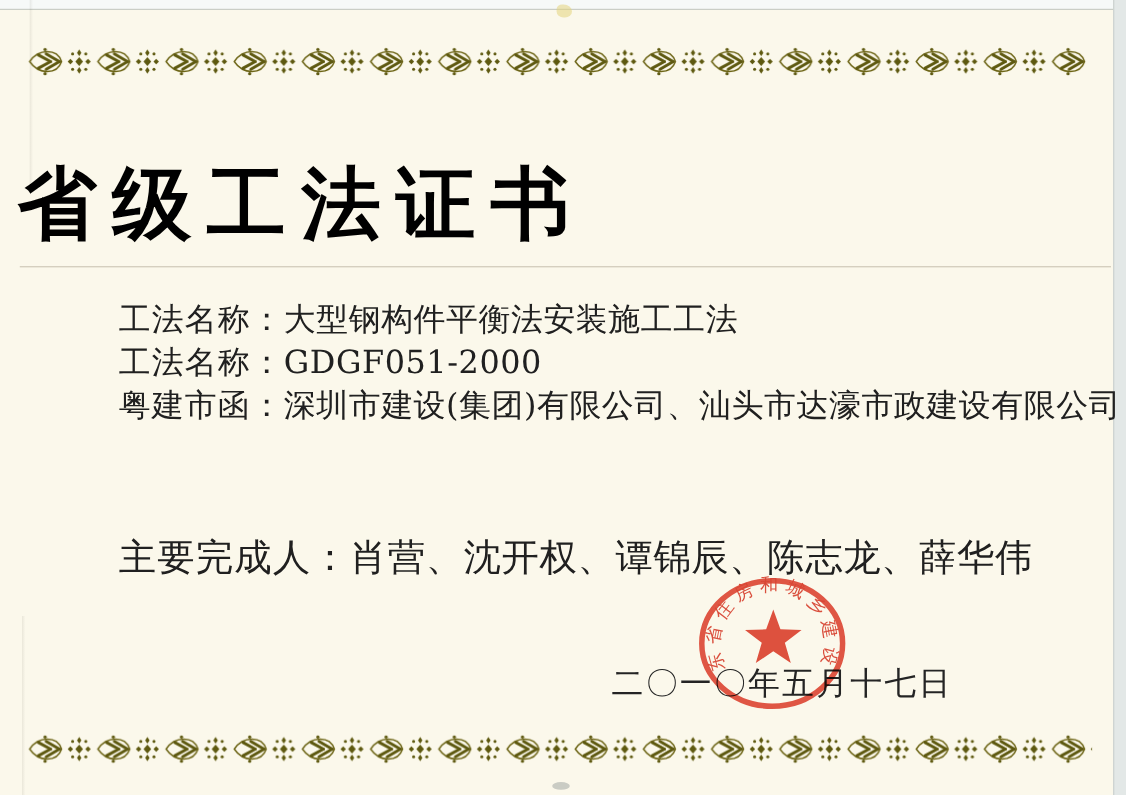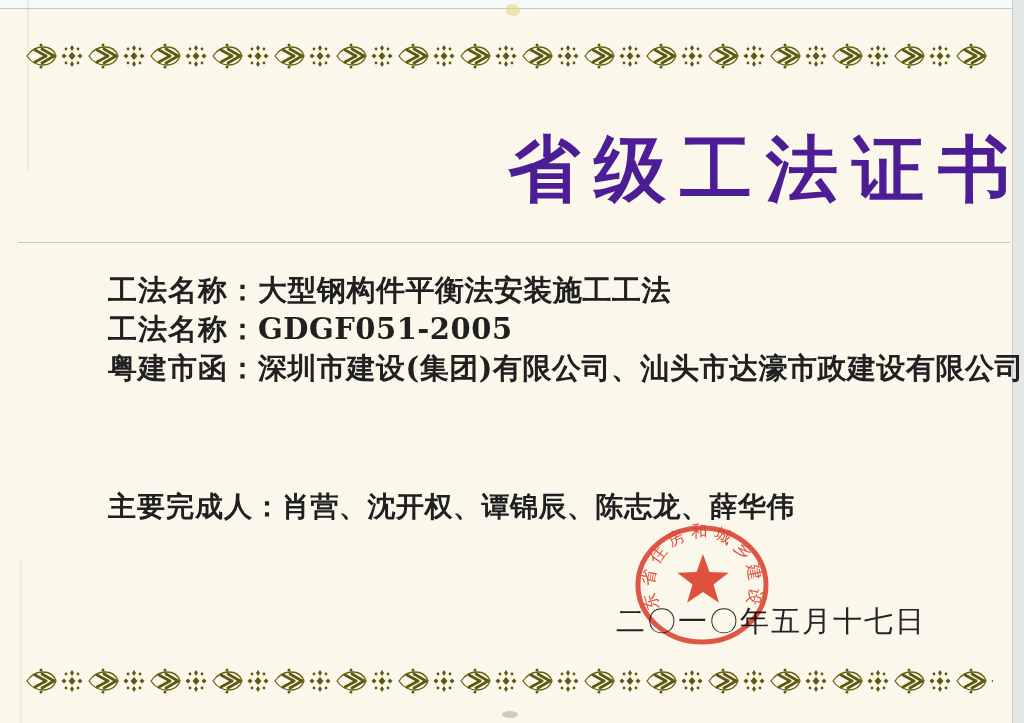--- a/index.html
+++ b/index.html
@@ -25,37 +25,37 @@
   .smudge-top{position:absolute;left:506px;top:4px;width:14px;height:12px;
     background:#e4d37c;opacity:.55;border-radius:40% 60% 50% 50%;}
   .smudge-bottom{position:absolute;left:502px;top:711px;width:16px;height:7px;
     background:#9aa09e;opacity:.5;border-radius:50%;}
   
   .orn{position:absolute;left:25px;}
   .orn-top{top:42px;}
   .orn-bottom{top:667px;}
   
   .title{
-    position:absolute;left:0;right:0;top:122px;margin:0;
-    text-align:right;
+    position:absolute;left:0;right:0;top:122px;margin:16px;
+    text-align:left;
     font-size:72px;font-weight:700;
     letter-spacing:14px;
-    color:#4c1d95;
+    color:#000000;
     white-space:nowrap;
   }
   
   .fields{position:absolute;left:108px;top:271px;}
   .row{height:39px;line-height:39px;font-size:29px;white-space:nowrap;}
-  .row .lab{font-weight:700;letter-spacing:1px;}
-  .row .val{font-weight:700;letter-spacing:0.5px;}
-  .authors{position:absolute;left:108px;top:489px;height:36px;line-height:36px;font-size:28px;text-align:right;}
+  .row .lab{font-weight:400;letter-spacing:1px;}
+  .row .val{font-weight:400;letter-spacing:0.5px;}
+  .authors{position:absolute;left:108px;top:489px;height:36px;line-height:36px;font-size:34px;text-align:right;}
   .authors .lab{letter-spacing:1px;}
   
   .date{
-    position:absolute;left:616px;top:602px;
+    position:absolute;left:556px;top:602px;
     font-size:29px;letter-spacing:2px;white-space:nowrap;color:#242424;
   }
   
   .seal{position:absolute;left:586px;top:485px;mix-blend-mode:multiply;opacity:.92;}
 </style>
 </head>
 <body>
 
 <div class="page">
 
@@ -101,21 +101,21 @@
     <rect x="0" y="0" width="968" height="28" fill="url(#orn)"></rect>
   </svg>
 
   <h1 class="title">省级工法证书</h1>
 
   <div class="fields">
     <div class="row">
       <span class="lab">工法名称：</span><span class="val">大型钢构件平衡法安装施工工法</span>
     </div>
     <div class="row">
-      <span class="lab">工法名称：</span><span class="val">GDGF051-2005</span>
+      <span class="lab">工法名称：</span><span class="val">GDGF051-2000</span>
     </div>
     <div class="row">
       <span class="lab">粤建市函：</span><span class="val">深圳市建设(集团)有限公司、汕头市达濠市政建设有限公司</span>
     </div>
   </div>
 
   <div class="row authors">
     <span class="lab">主要完成人：</span><span class="val">肖营、沈开权、谭锦辰、陈志龙、薛华伟</span>
   </div>
 

